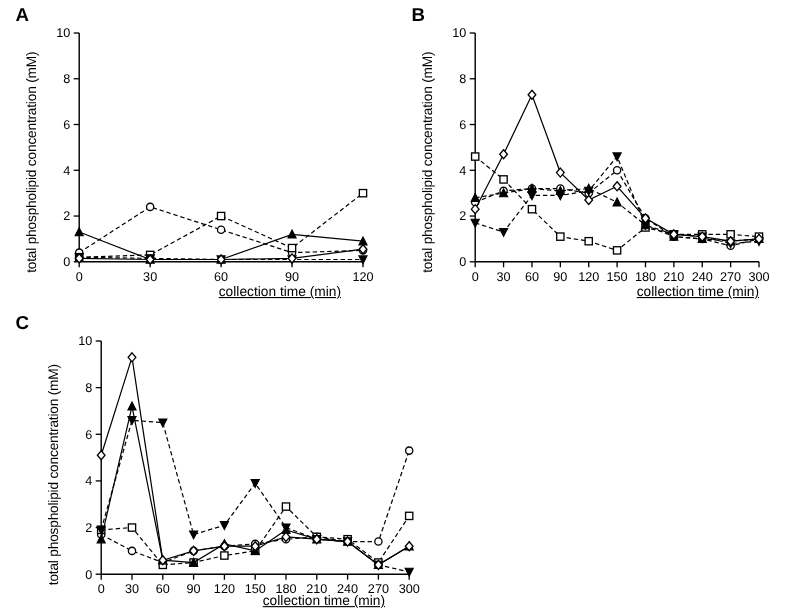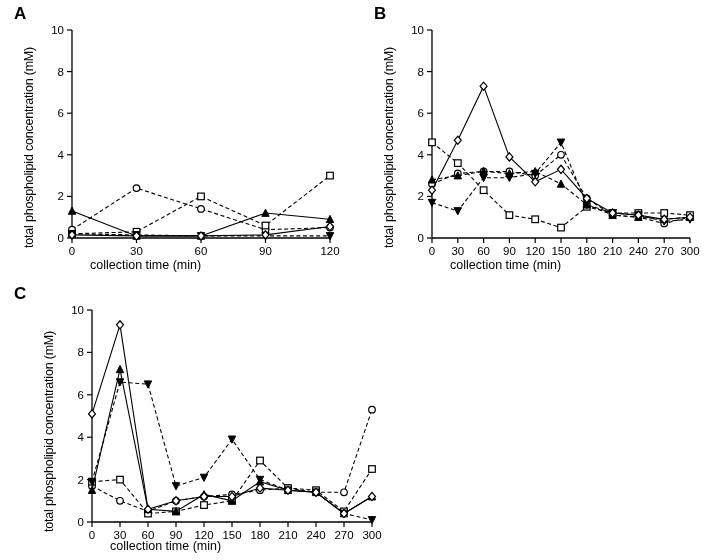--- a/index.html
+++ b/index.html
@@ -23,21 +23,22 @@
     font-size:12.5px;
     transform-origin:0 0;
     transform:rotate(-90deg);
     white-space:nowrap;
     letter-spacing:-0.2px;
   }
   .xlabel{
     position:absolute;
     font-size:12.5px;
     white-space:nowrap;
-    text-align:left;
+    text-align:right;
+    text-decoration:underline;
   }
   svg{display:block;}
   .tick-text{font-family:"Liberation Sans", sans-serif;font-size:11.5px;fill:#000;}
   .axis-line{stroke:#000;stroke-width:1.3;fill:none;}
   .tick-line{stroke:#000;stroke-width:1.2;}
 </style>
 </head>
 <body>
 
 <div class="panel" style="left:0px;top:0px;width:360px;height:280px;">

